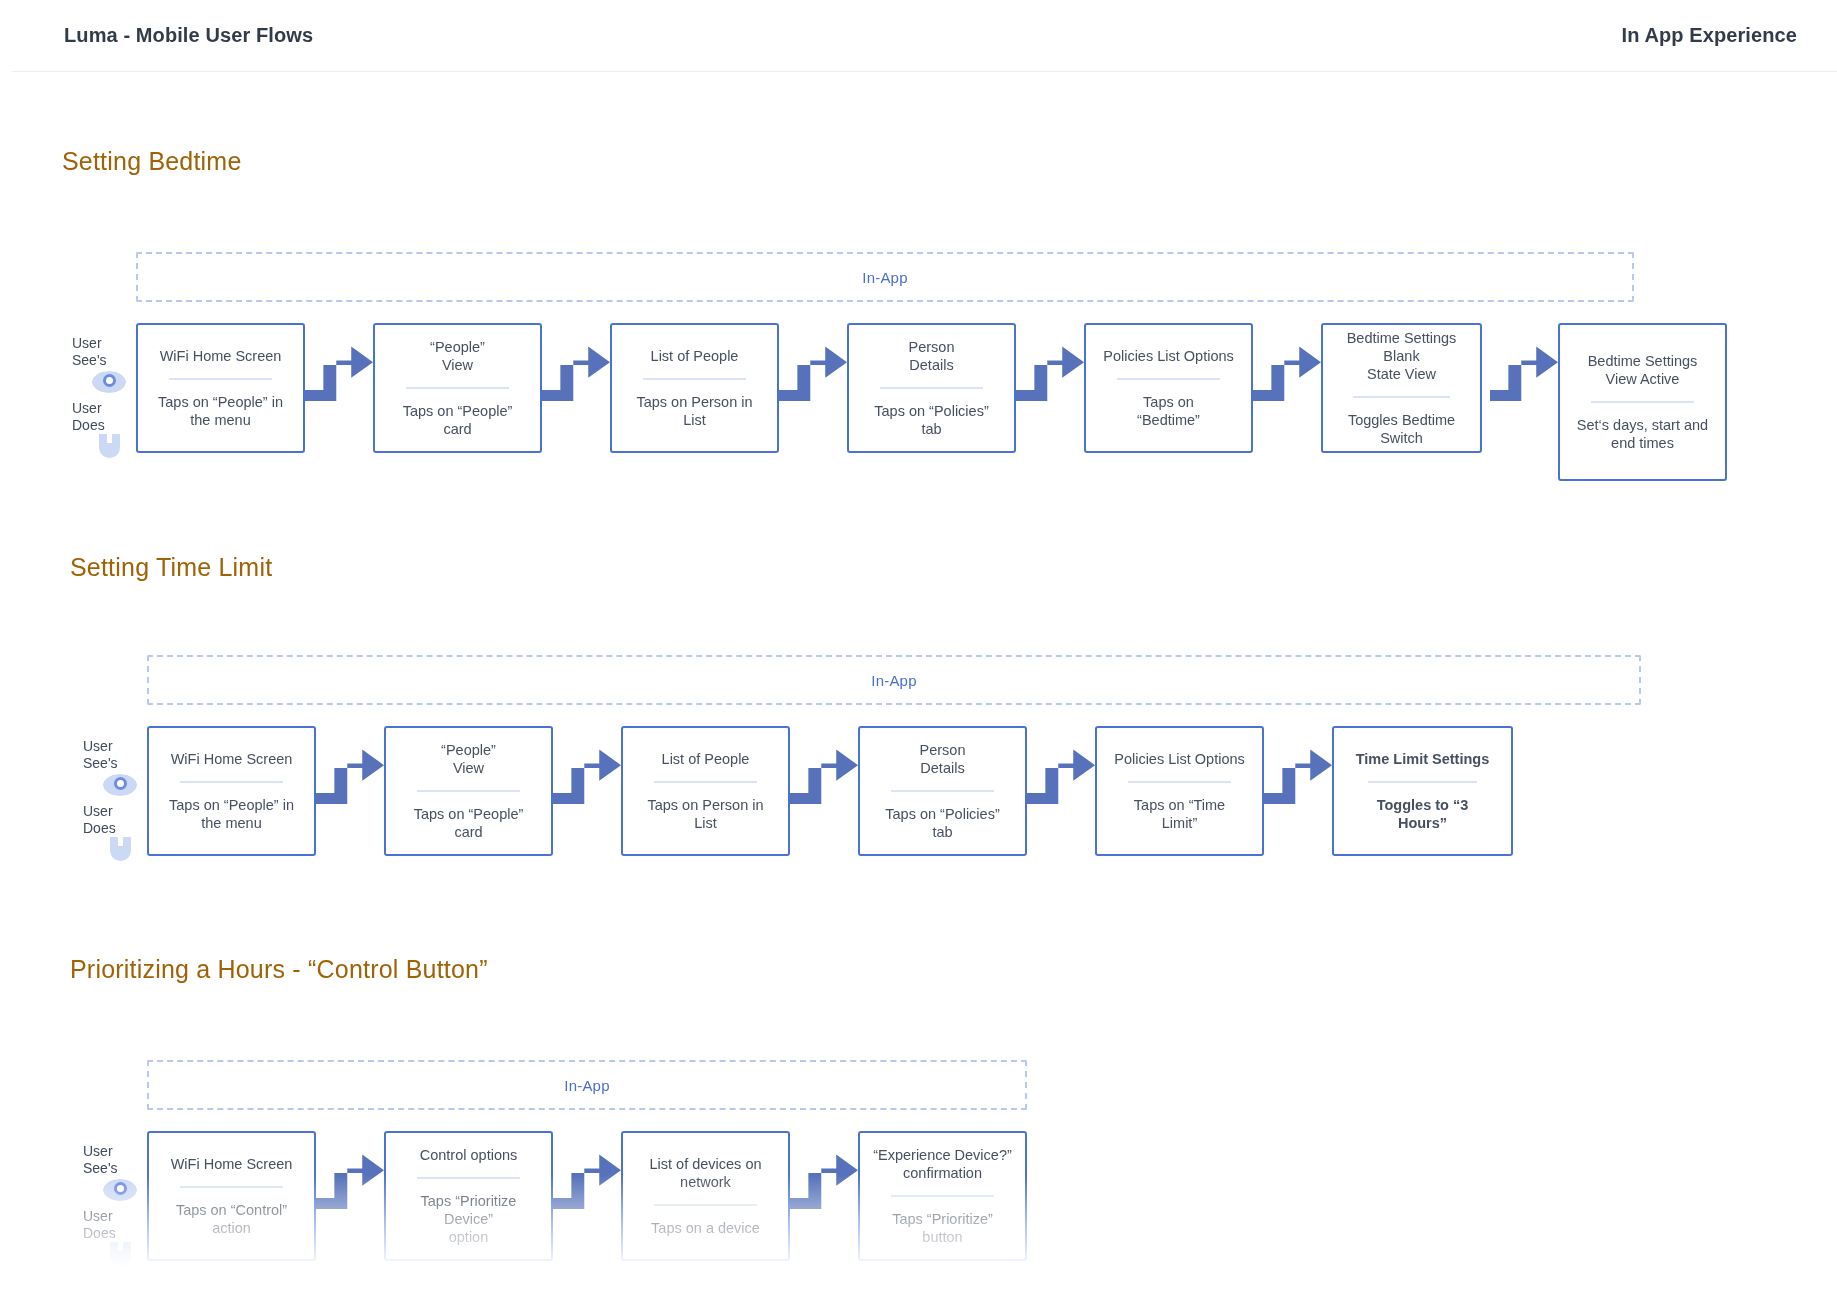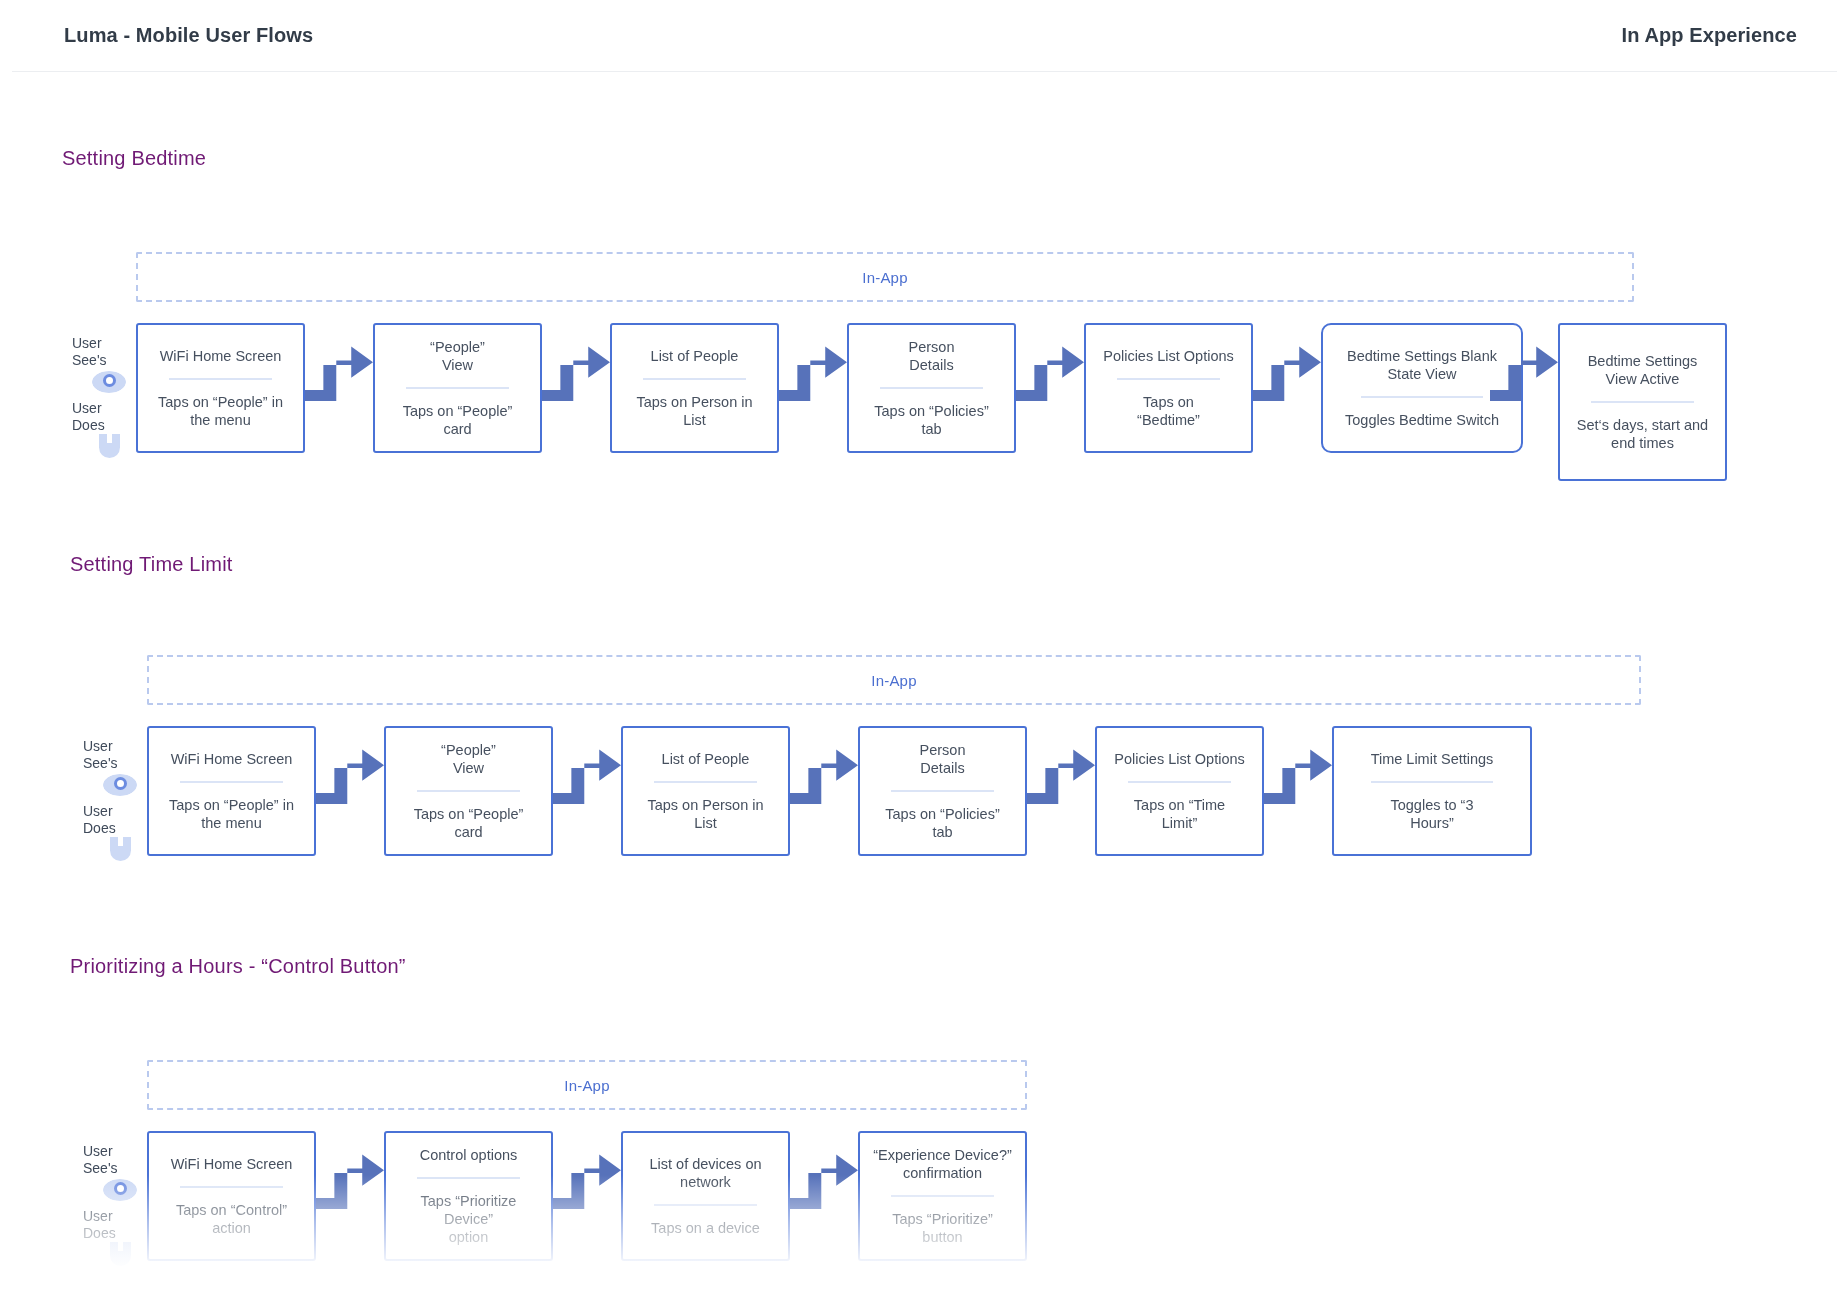--- a/index.html
+++ b/index.html
@@ -41,23 +41,23 @@
     font-size: 20px;
     font-weight: bold;
     color: #323c48;
     letter-spacing: 0.1px;
   }
 
   
   .section { position: absolute; left: 0; width: 1837px; }
   .section-title {
     position: absolute;
-    font-size: 20px;
+    font-size: 25px;
     font-weight: 400;
-    color: #701a75;
+    color: #a16207;
     letter-spacing: 0.2px;
     white-space: nowrap;
   }
 
   
   .inapp-box {
     position: absolute;
     border: 2px dashed #b9c9ee;
     border-radius: 2px;
     background: transparent;
@@ -242,21 +242,21 @@
           <div class="card-sees">Policies List Options</div>
           <div class="card-divider"></div>
           <div class="card-does">Taps on
 “Bedtime”</div>
         </div>
         <div class="arrow" style="left: 1253px; top: 343px; width: 68px; height: 58px;">
           <svg width="68" height="58" viewBox="0 0 68 58">
             <path d="M 0 47 L 0 58 L 31.28 58 L 31.28 17.4 L 46.24 17.4 L 46.24 3.48 L 68 19.14 L 46.24 34.8 L 46.24 22.04 L 18.36 22.04 L 18.36 47 Z" fill="#5772ba"></path>
           </svg>
         </div>
-        <div class="card" style="left: 1321px; top: 323px; width: 202px; height: 130px; pointer-events: auto; border-radius: 10px;">
+        <div class="card" style="left: 1321px; top: 323px; width: 161px; height: 130px; pointer-events: auto;">
           <div class="card-sees">Bedtime Settings Blank
 State View</div>
           <div class="card-divider"></div>
           <div class="card-does">Toggles Bedtime Switch</div>
         </div>
         <div class="arrow" style="left: 1490px; top: 343px; width: 68px; height: 58px;">
           <svg width="68" height="58" viewBox="0 0 68 58">
             <path d="M 0 47 L 0 58 L 31.28 58 L 31.28 17.4 L 46.24 17.4 L 46.24 3.48 L 68 19.14 L 46.24 34.8 L 46.24 22.04 L 18.36 22.04 L 18.36 47 Z" fill="#5772ba"></path>
           </svg>
         </div>
@@ -333,21 +333,21 @@
           <div class="card-sees">Policies List Options</div>
           <div class="card-divider"></div>
           <div class="card-does">Taps on “Time
 Limit”</div>
         </div>
         <div class="arrow" style="left: 1264px; top: 746px; width: 68px; height: 58px;">
           <svg width="68" height="58" viewBox="0 0 68 58">
             <path d="M 0 47 L 0 58 L 31.28 58 L 31.28 17.4 L 46.24 17.4 L 46.24 3.48 L 68 19.14 L 46.24 34.8 L 46.24 22.04 L 18.36 22.04 L 18.36 47 Z" fill="#5772ba"></path>
           </svg>
         </div>
-        <div class="card" style="left: 1332px; top: 726px; width: 200px; height: 130px; pointer-events: auto;">
+        <div class="card" style="left: 1332px; top: 726px; width: 181px; height: 130px; pointer-events: auto; font-weight: bold;">
           <div class="card-sees">Time Limit Settings</div>
           <div class="card-divider"></div>
           <div class="card-does">Toggles to “3
 Hours”</div>
         </div>
       </div>
       <div class="section" style="top: 0px; height: 1289px; pointer-events: none;">
         <div class="section-title" style="left: 70px; top: 955px;">Prioritizing a Hours - “Control Button”</div>
         <div class="inapp-box" style="left: 147px; top: 1060px; width: 880px; height: 50px;">
           <div class="inapp-label">In-App</div>

